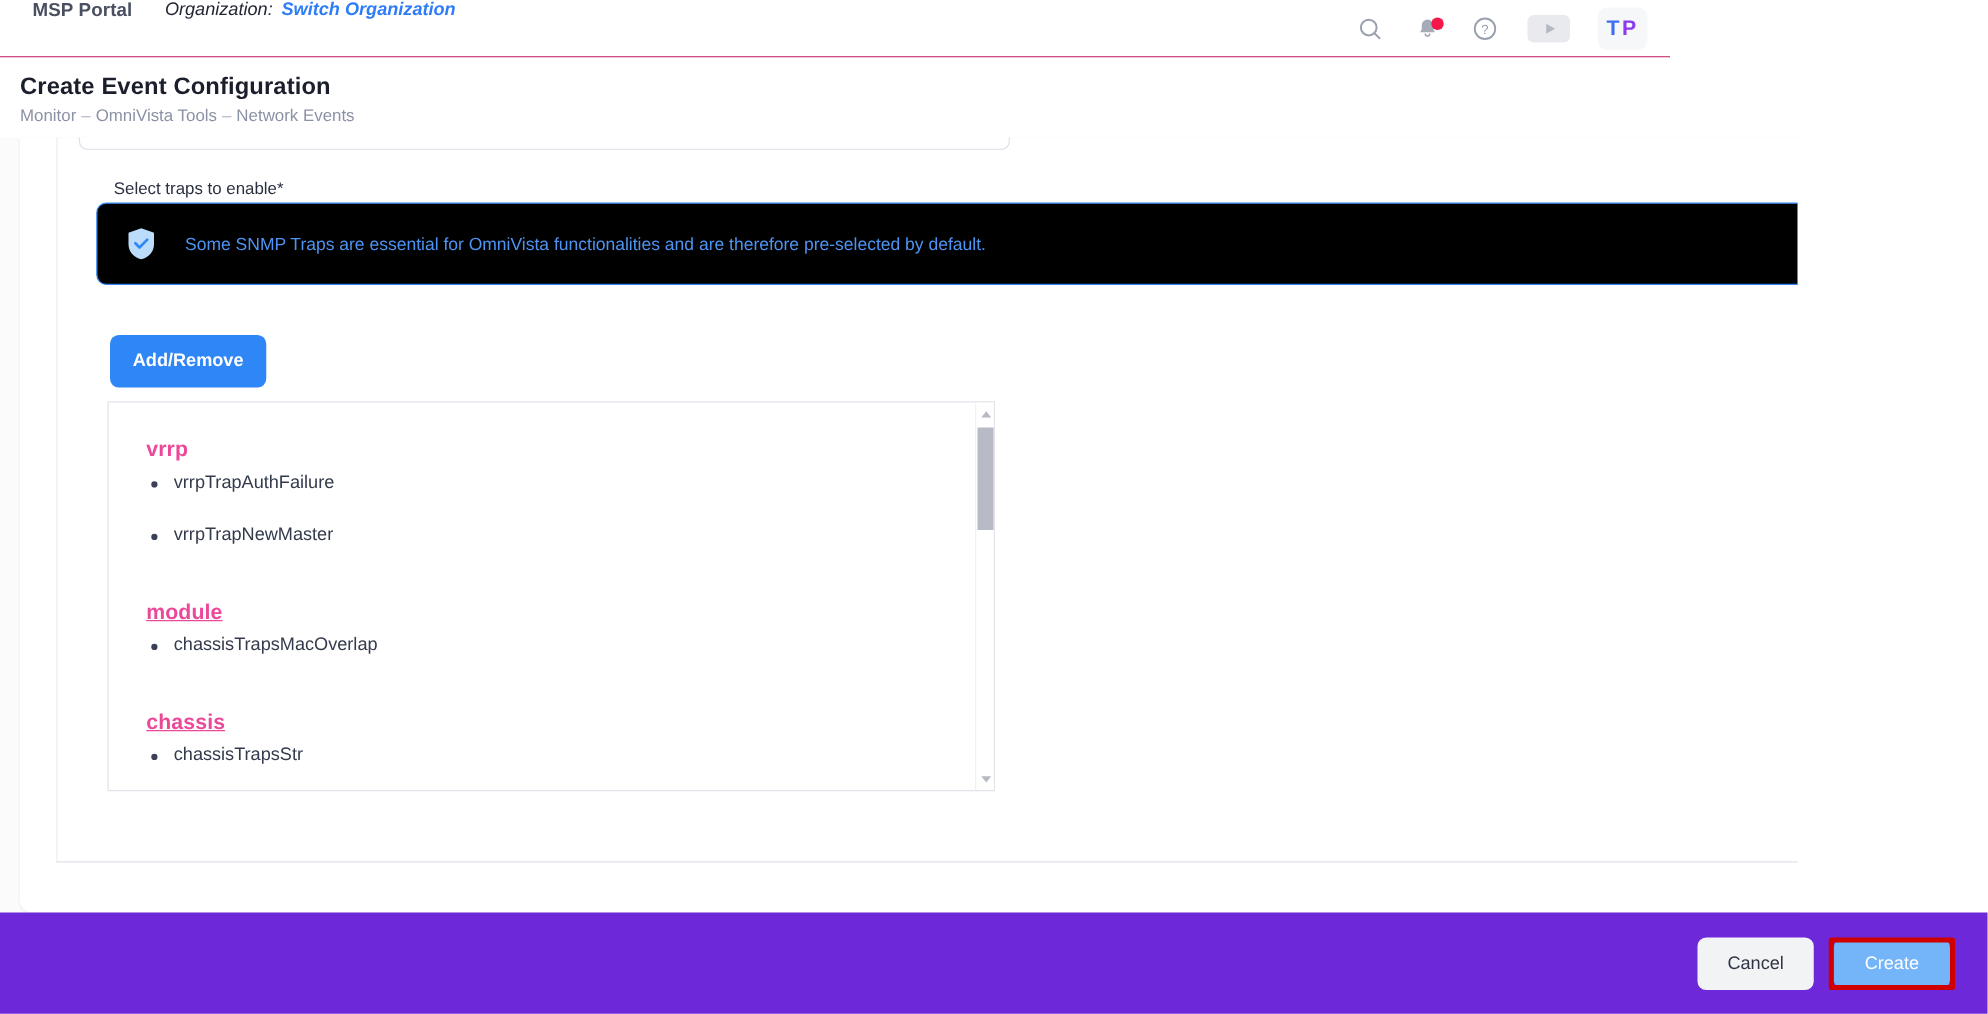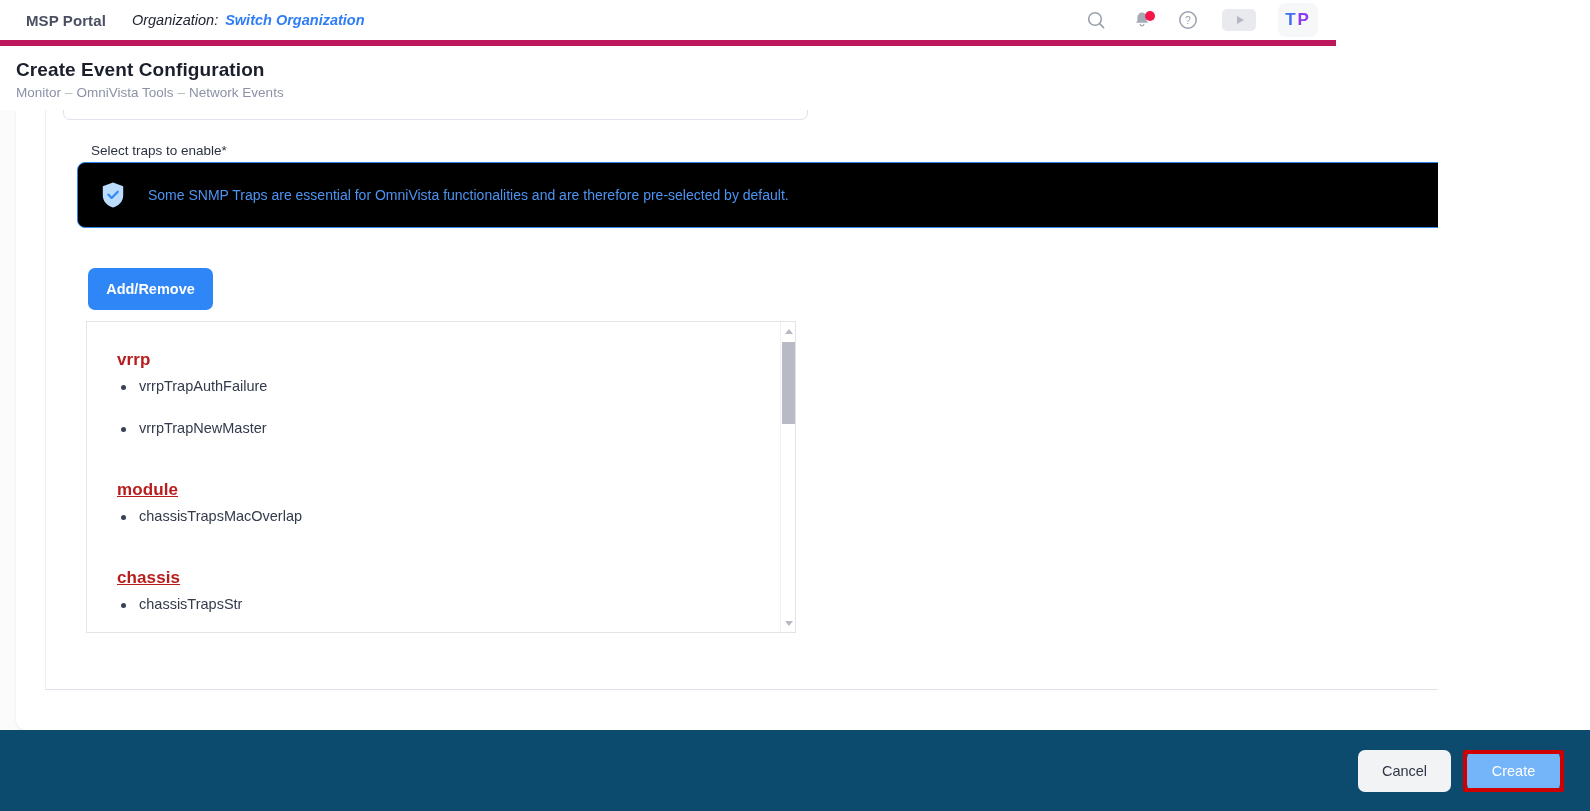--- a/index.html
+++ b/index.html
@@ -13,22 +13,21 @@
     -webkit-font-smoothing: antialiased;
   }
 
   
   .topbar {
     position: absolute;
     top: 0; left: 0;
     width: 1336px; height: 46px;
     background: #ffffff;
     display: flex;
-    align-items: center;
-    border-bottom: 6px solid #be185d;
+    border-bottom: 1px solid #be185d;
   }
   .msp-portal {
     margin-left: 26px;
     font-size: 15px;
     font-weight: 600;
     color: #4a5061;
     letter-spacing: .1px;
   }
   .org-wrap {
     margin-left: 26px;
@@ -215,21 +214,21 @@
   }
   .list-content {
     position: absolute;
     left: 0; top: 0;
     width: 683px;
     padding: 28px 0 0 30px;
   }
   .grp-title {
     font-size: 17px;
     font-weight: 700;
-    color: #b91c1c;
+    color: #ec4899;
     margin: 0 0 8px 0;
     letter-spacing: .1px;
   }
   .grp-title.spaced { margin-top: 44px; text-decoration: underline; }
   .trap-ul {
     list-style: none;
     margin: 0; padding: 0;
   }
   .trap-li {
     position: relative;
@@ -281,21 +280,21 @@
     width: 13px; height: 82px;
     background: #b8bbc5;
     cursor: pointer;
   }
 
   
   .footer {
     position: absolute;
     left: 0; top: 730px;
     width: 1590px; height: 81px;
-    background: #0c4a6e;
+    background: #6d28d9;
     display: flex;
     align-items: center;
     justify-content: flex-end;
     padding-right: 24px;
     gap: 10px;
   }
   .btn-cancel {
     min-width: 93px; height: 42px;
     padding: 0 20px;
     background: #f2f3f5;

